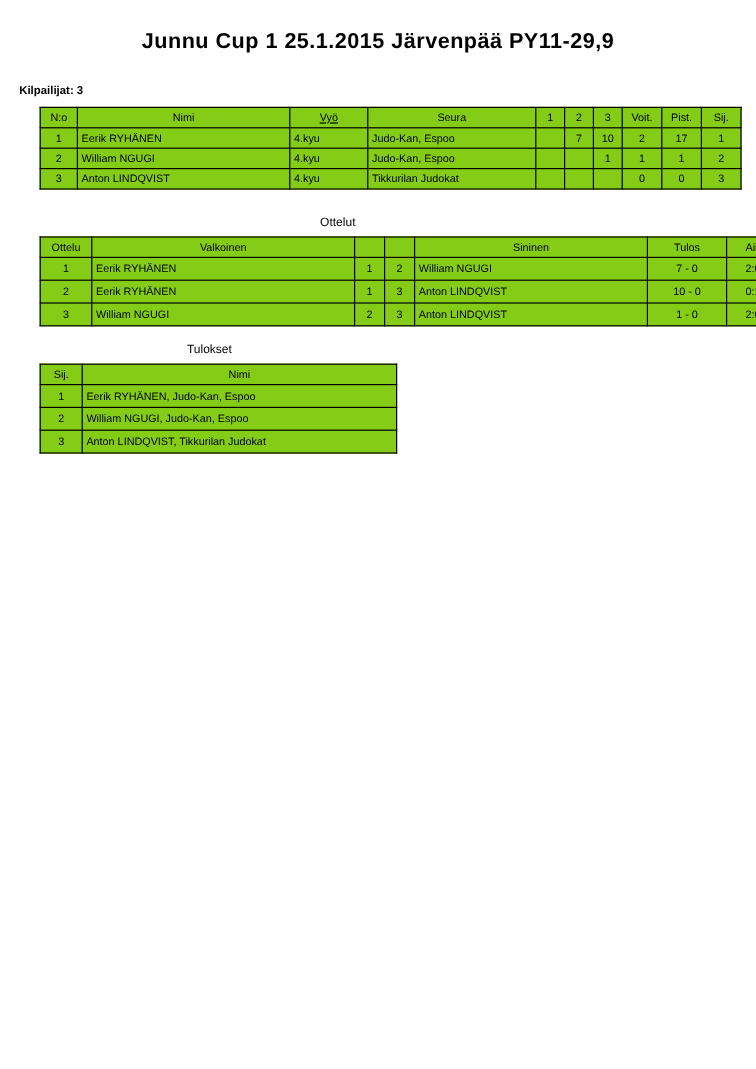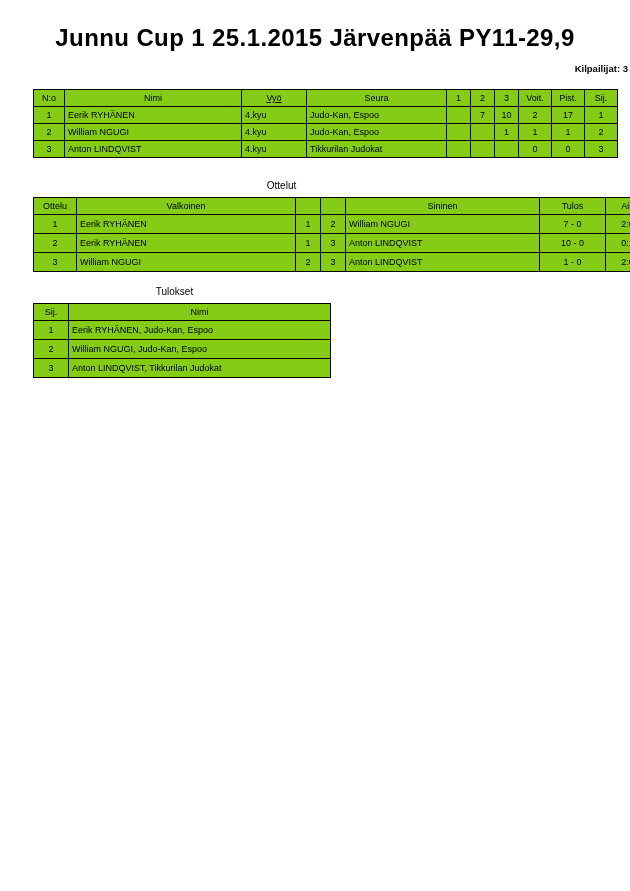--- a/index.html
+++ b/index.html
@@ -18,31 +18,30 @@
   .page {
     position: relative;
     width: 630px;
     height: 891px;
     box-sizing: border-box;
   }
 
   
   .doc-title {
     text-align: center;
-    font-size: 24px;
+    font-size: 18px;
     font-weight: bold;
     letter-spacing: 0.4px;
     margin: 0;
     padding-top: 24px;
   }
   .entrants-count {
-    text-align: right;
     font-size: 9.5px;
     font-weight: bold;
-    margin: 2px;
+    margin: 16px;
     padding-top: 9px;
   }
 
   
   .section-caption {
     font-size: 10px;
     font-weight: normal;
     text-align: center;
     margin: 0;
     padding: 0;

